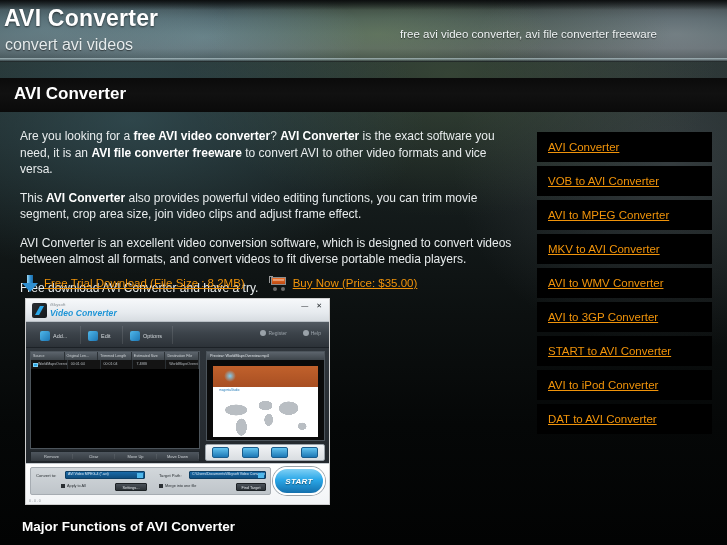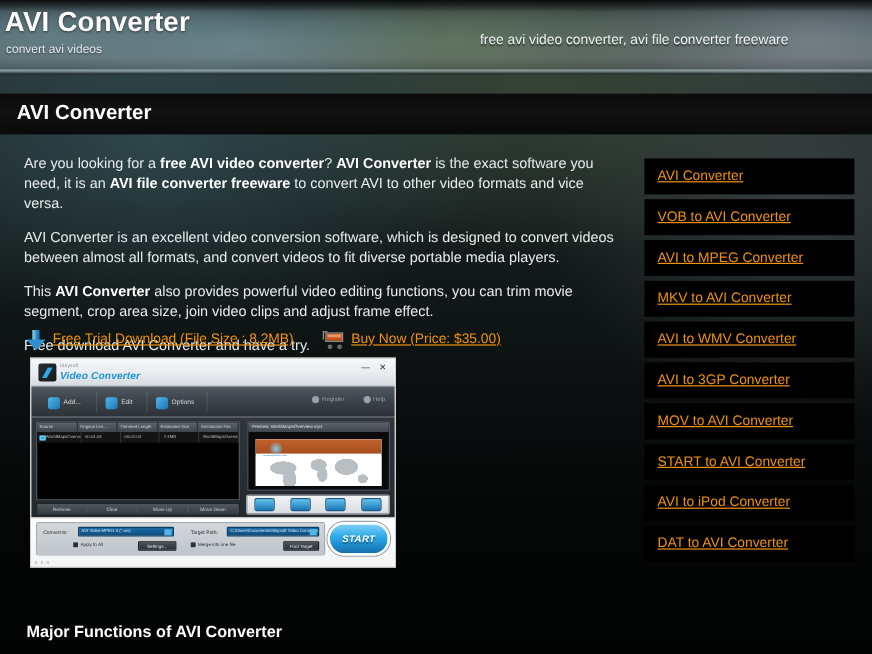--- a/index.html
+++ b/index.html
@@ -48,21 +48,21 @@
     background: linear-gradient(to bottom, rgba(8,10,11,0.92), rgba(8,10,11,0));
   }
   .banner-title {
     position: absolute; left: 4px; top: 5px;
     font-size: 23px; font-weight: bold; color: #ffffff;
     letter-spacing: 0.2px;
     text-shadow: 0 1px 2px rgba(0,0,0,0.55);
   }
   .banner-tagline {
     position: absolute; left: 5px; top: 36px;
-    font-size: 10px; color: #e6eced;
+    font-size: 16px; color: #e6eced;
     text-shadow: 0 1px 1px rgba(0,0,0,0.5);
   }
   .banner-keywords {
     position: absolute; left: 400px; top: 28px;
     font-size: 11.5px; color: #eef2f3;
     text-shadow: 0 1px 1px rgba(0,0,0,0.5);
   }
   .banner-rule {
     position: absolute; left: 0; bottom: 0;
     width: 727px; height: 4px;
@@ -141,21 +141,21 @@
   .cart-icon .w1 { left: 2px; }
   .cart-icon .w2 { left: 10px; }
   .cart-icon .handle {
     position: absolute; left: -2px; top: 0; width: 4px; height: 7px;
     border-left: 1px solid #9a9a9a; border-top: 1px solid #9a9a9a;
   }
 
   
   .shot {
     position: absolute; left: 25px; top: 298px;
-    width: 305px; height: 175px;
+    width: 305px; height: 207px;
     background: #ffffff;
     border: 1px solid #cfcfcf;
     z-index: 4;
     overflow: hidden;
     font-size: 3px;
   }
   .shot-titlebar {
     position: absolute; left: 0; top: 0; width: 100%; height: 23px;
     background: linear-gradient(to bottom, #f6f8fa 0%, #e7ebef 60%, #d7dce1 100%);
     border-bottom: 1px solid #b9c0c6;
@@ -393,22 +393,22 @@
   <div class="banner-keywords">free avi video converter, avi file converter freeware</div>
   <div class="banner-rule"></div>
 </div>
 
 <div class="titlebar">
   <h1>AVI Converter</h1>
 </div>
 
 <div class="content">
   <p><span>Are you looking for a </span><b>free AVI video converter</b><span>? </span><b>AVI Converter</b><span> is the exact software you need, it is an </span><b>AVI file converter freeware</b><span> to convert AVI to other video formats and vice versa.</span></p>
+  <p><span>This </span><b>AVI Converter</b><span> also provides powerful video editing functions, you can trim movie segment, crop area size, join video clips and adjust frame effect.</span></p>
   <p>AVI Converter is an excellent video conversion software, which is designed to convert videos between almost all formats, and convert videos to fit diverse portable media players.</p>
-  <p><span>This </span><b>AVI Converter</b><span> also provides powerful video editing functions, you can trim movie segment, crop area size, join video clips and adjust frame effect.</span></p>
   <p>Free download AVI Converter and have a try.</p>
 </div>
 
 <div class="links-row">
   <span class="dl-arrow">
     <span class="shaft"></span>
       <span class="head"></span>
   </span>
   <a class="link-orange">Free Trial Download (File Size : 8.2MB) </a>
   <span class="cart-icon">
@@ -542,23 +542,20 @@
   <div class="side-item">
       <a>MKV to AVI Converter</a>
     </div>
   <div class="side-item">
       <a>AVI to WMV Converter</a>
     </div>
   <div class="side-item">
       <a>AVI to 3GP Converter</a>
     </div>
   <div class="side-item">
-      <a>MOV to AVI Converter</a>
-    </div>
-  <div class="side-item">
       <a>START to AVI Converter</a>
     </div>
   <div class="side-item">
       <a>AVI to iPod Converter</a>
     </div>
   <div class="side-item">
       <a>DAT to AVI Converter</a>
     </div>
 </div>
 

